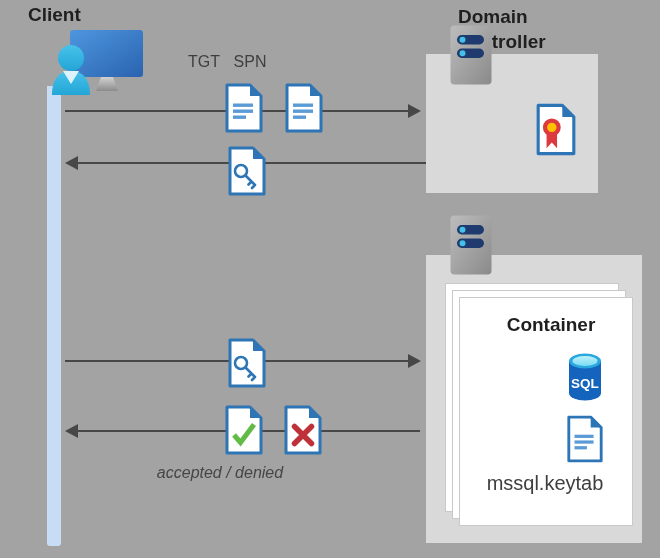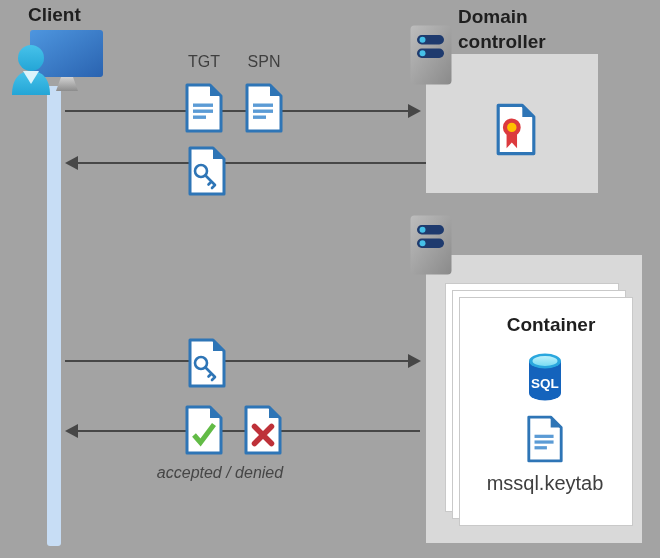--- a/index.html
+++ b/index.html
@@ -21,21 +21,21 @@
   .linux-box{left:426px;top:255px;width:216px;height:288px;}
 
   
   .card{background:#ffffff;border:1px solid #c9c9c9;width:172px;height:227px;z-index:2;}
 
   
   .h-line{height:2px;background:#474747;z-index:3;}
   .arrowhead-right{width:0;height:0;border-top:7px solid transparent;border-bottom:7px solid transparent;border-left:13px solid #474747;z-index:3;}
   .arrowhead-left{width:0;height:0;border-top:7px solid transparent;border-bottom:7px solid transparent;border-right:13px solid #474747;z-index:3;}
 
-  .icon{z-index:4;}
+  .icon{z-index:4;margin-left:40px;}
   svg text{font-family:"Liberation Sans", sans-serif;}
 </style>
 </head>
 <body>
 
 <svg width="0" height="0" style="position:absolute" aria-hidden="true">
   <defs>
     <linearGradient id="gMon" x1="0" y1="0" x2="1" y2="1">
       <stop offset="0" stop-color="#4E96DF"></stop>
         <stop offset="1" stop-color="#2A63B0"></stop>
@@ -68,21 +68,21 @@
     <svg viewBox="0 0 100 72" width="100" height="72">
       <rect x="22" y="6" width="73" height="47" rx="3" fill="url(#gMon)"></rect>
       <polygon points="53,53 65,53 70,67 48,67" fill="url(#gStand)"></polygon>
       <circle cx="23" cy="34" r="13" fill="url(#gPer)"></circle>
       <path d="M4 71 C4 54 12 47 23 47 C34 47 42 54 42 71 Z" fill="url(#gPer)"></path>
       <polygon points="15,47 31,47 23,60" fill="#DCF3FB"></polygon>
     </svg>
   </div>
 
   <div class="abs label center" style="left:183px;top:53px;width:42px;">TGT</div>
-  <div class="abs label center" style="left:243px;top:53px;width:42px;">SPN</div>
+  <div class="abs label center" style="left:229px;top:53px;width:42px;">SPN</div>
 
   <div class="abs h-line" style="left:65px;top:110px;width:343px;"></div>
   <div class="abs arrowhead-right" style="left:408px;top:104px;"></div>
 
   <div class="abs icon" style="left:183px;top:83px;">
     <svg viewBox="0 0 42 50" width="42" height="50">
       <path d="M4 2 H27 L38 13 V48 H4 Z" fill="#fff" stroke="#2E75B6" stroke-width="3" stroke-linejoin="round"></path>
       <polygon points="27,2 27,13 38,13" fill="#2E75B6"></polygon>
       <rect x="10" y="20.5" width="20" height="3.4" fill="#5B9BD5"></rect>
       <rect x="10" y="26.5" width="20" height="3.4" fill="#5B9BD5"></rect>

